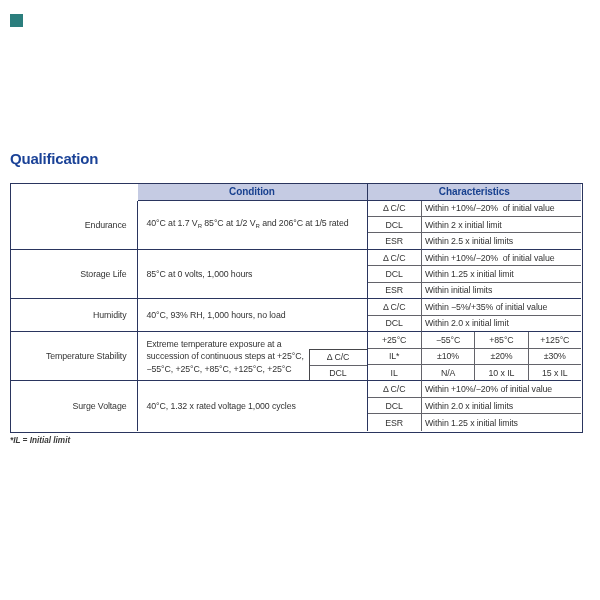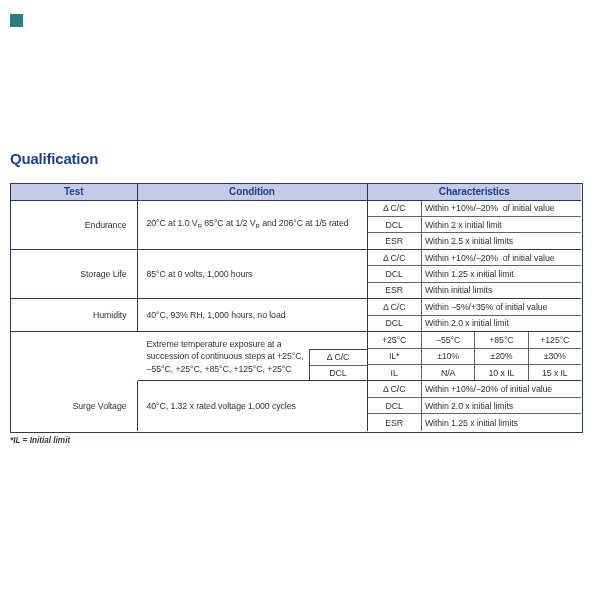--- a/index.html
+++ b/index.html
@@ -47,28 +47,27 @@
 </style>
 </head>
 <body>
 
 <div class="abs" id="corner-square"></div>
 
 <div class="abs" id="heading">Qualification</div>
 
 <div class="abs" id="qual-table">
 
-  <div class="cell hdr bR" style="grid-area:1/1/2/2">Test</div>
   <div class="cell hdr bR" style="grid-area:1/2/2/3">Condition</div>
   <div class="cell hdr" style="grid-area:1/3/2/7">Characteristics</div>
 
   <div class="cell test bR bBmaj" style="grid-area:2/1/5/2">Endurance</div>
   <div class="cell cond bR bBmaj" style="grid-area:2/2/5/3">
     <div>
-      <span class="cline"><span>20°C at 1.0 V</span><span class="sub">R</span><span> 85°C at 1/2 V</span><span class="sub">R</span><span> and 206°C at 1/5 rated</span></span>
+      <span class="cline"><span>40°C at 1.7 V</span><span class="sub">R</span><span> 85°C at 1/2 V</span><span class="sub">R</span><span> and 206°C at 1/5 rated</span></span>
     </div>
   </div>
   <div class="cell param bBmin" style="grid-area:2/3">Δ C/C</div>
   <div class="cell val bLmin bBmin" style="grid-area:2/4/3/7">Within +10%/−20%  of initial value</div>
   <div class="cell param bBmin" style="grid-area:3/3">DCL</div>
   <div class="cell val bLmin bBmin" style="grid-area:3/4/4/7">Within 2 x initial limit</div>
   <div class="cell param bBmaj" style="grid-area:4/3">ESR</div>
   <div class="cell val bLmin bBmaj" style="grid-area:4/4/5/7">Within 2.5 x initial limits</div>
 
   <div class="cell test bR bBmaj" style="grid-area:5/1/8/2">Storage Life</div>
@@ -84,20 +83,21 @@
 
   <div class="cell test bR bBmaj" style="grid-area:8/1/10/2">Humidity</div>
   <div class="cell cond bR bBmaj" style="grid-area:8/2/10/3">
     <span class="cline">40°C, 93% RH, 1,000 hours, no load</span>
   </div>
   <div class="cell param bBmin" style="grid-area:8/3">Δ C/C</div>
   <div class="cell val bLmin bBmin" style="grid-area:8/4/9/7">Within −5%/+35% of initial value</div>
   <div class="cell param bBmaj" style="grid-area:9/3">DCL</div>
   <div class="cell val bLmin bBmaj" style="grid-area:9/4/10/7">Within 2.0 x initial limit</div>
 
+  <div class="cell test bR bBmaj" style="grid-area:10/1/13/2">Temperature Stability</div>
   <div class="cell cond bR bBmaj" style="grid-area:10/2/13/3">
     <div>
       <span class="cline">Extreme temperature exposure at a</span>
       <span class="cline">succession of continuous steps at +25°C,</span>
       <span class="cline">−55°C, +25°C, +85°C, +125°C, +25°C</span>
     </div>
     <div class="nest">
       <div class="nrow">Δ C/C</div>
       <div class="nrow">DCL</div>
     </div>

